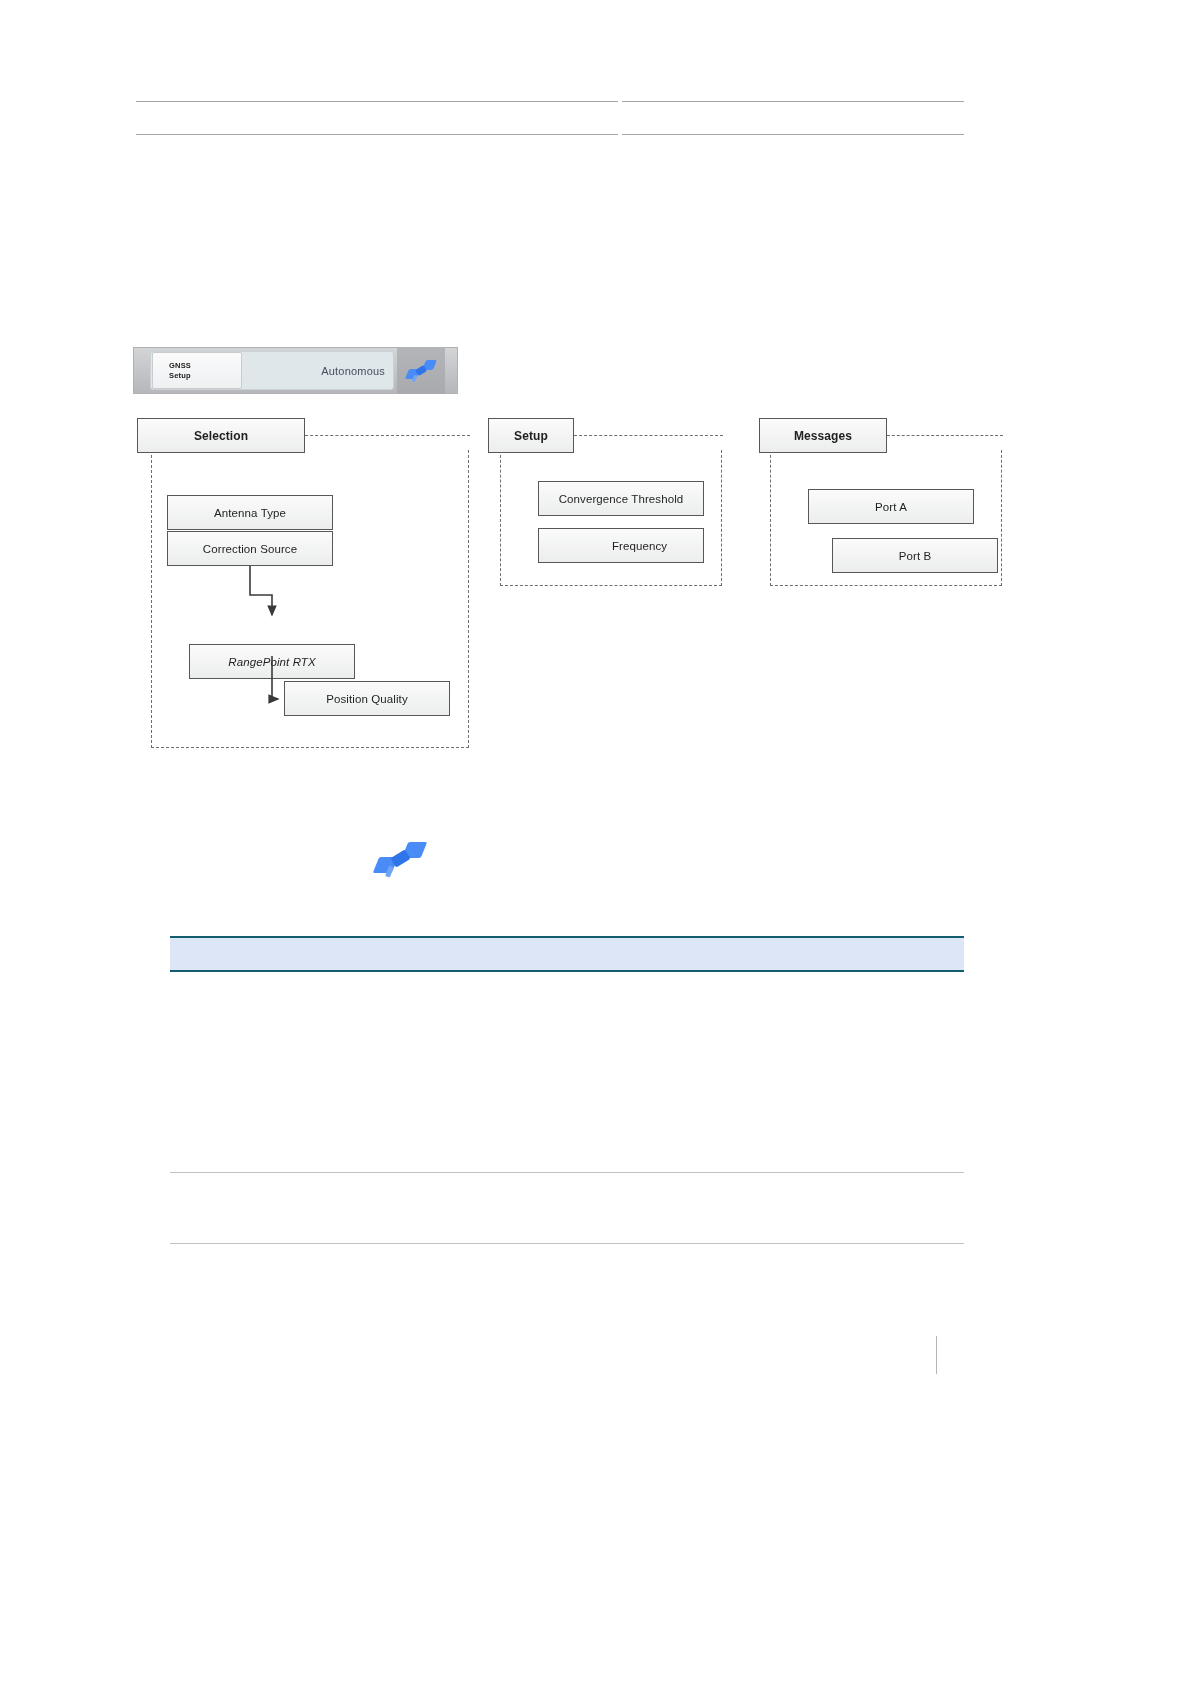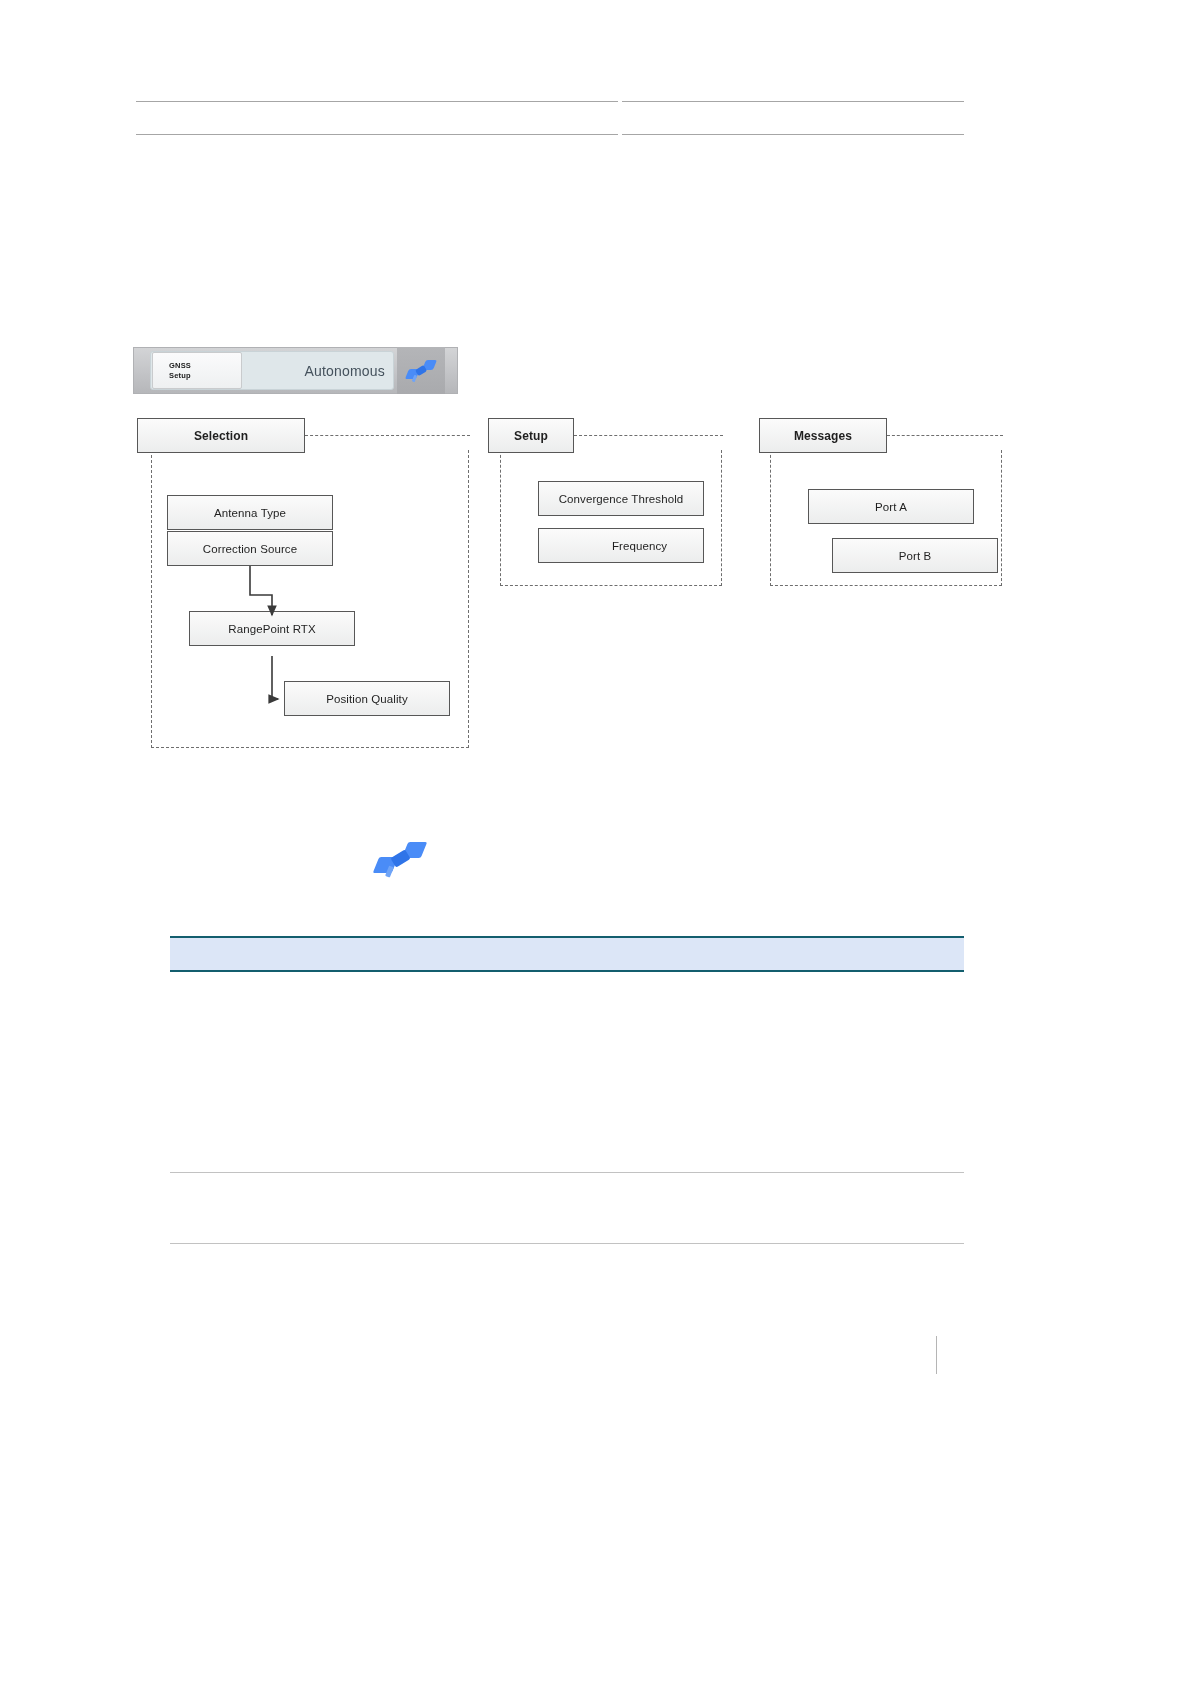--- a/index.html
+++ b/index.html
@@ -81,21 +81,21 @@
   .device-key span {
     font-size: 7.5px;
     font-weight: bold;
     color: #1b1b1b;
     line-height: 10px;
     letter-spacing: 0.2px;
   }
   .device-status {
     position: absolute;
     right: 8px;
-    font-size: 14px;
+    font-size: 11px;
     color: #44515c;
     letter-spacing: 0.2px;
   }
   .device-iconcell {
     width: 48px;
     height: 47px;
     margin: -4px -4px -4px 3px;
     background: linear-gradient(180deg, #b4b5b8 0%, #a9aaad 100%);
     display: flex;
     align-items: center;
@@ -177,21 +177,21 @@
     color: #1f1f1f;
     letter-spacing: 0.1px;
   }
   .node.header { font-weight: bold; font-size: 12px; }
 
   
   .g-sel-box      { left: 151px; top: 450px; width: 318px; height: 298px; }
   .n-selection    { left: 137px; top: 418px; width: 168px; height: 35px; }
   .n-antenna      { left: 167px; top: 475px; width: 166px; height: 35px; margin-top: 20px; }
   .n-correction   { left: 167px; top: 531px; width: 166px; height: 35px; }
-  .n-rangepoint   { left: 189px; top: 611px; width: 166px; height: 35px; }
+  .n-rangepoint   { left: 189px; top: 644px; width: 166px; height: 35px; font-style: italic; }
   .n-posquality   { left: 284px; top: 681px; width: 166px; height: 35px; }
   .d-sel-top      { left: 305px; top: 435px; width: 165px; }
 
   
   .g-setup-box    { left: 500px; top: 450px; width: 222px; height: 136px; }
   .n-setup        { left: 488px; top: 418px; width: 86px; height: 35px; }
   .n-convergence  { left: 538px; top: 481px; width: 166px; height: 35px; }
   .n-frequency    { left: 538px; top: 528px; width: 166px; height: 35px; padding-left: 37px; }
   .d-setup-top    { left: 574px; top: 435px; width: 149px; }
 

